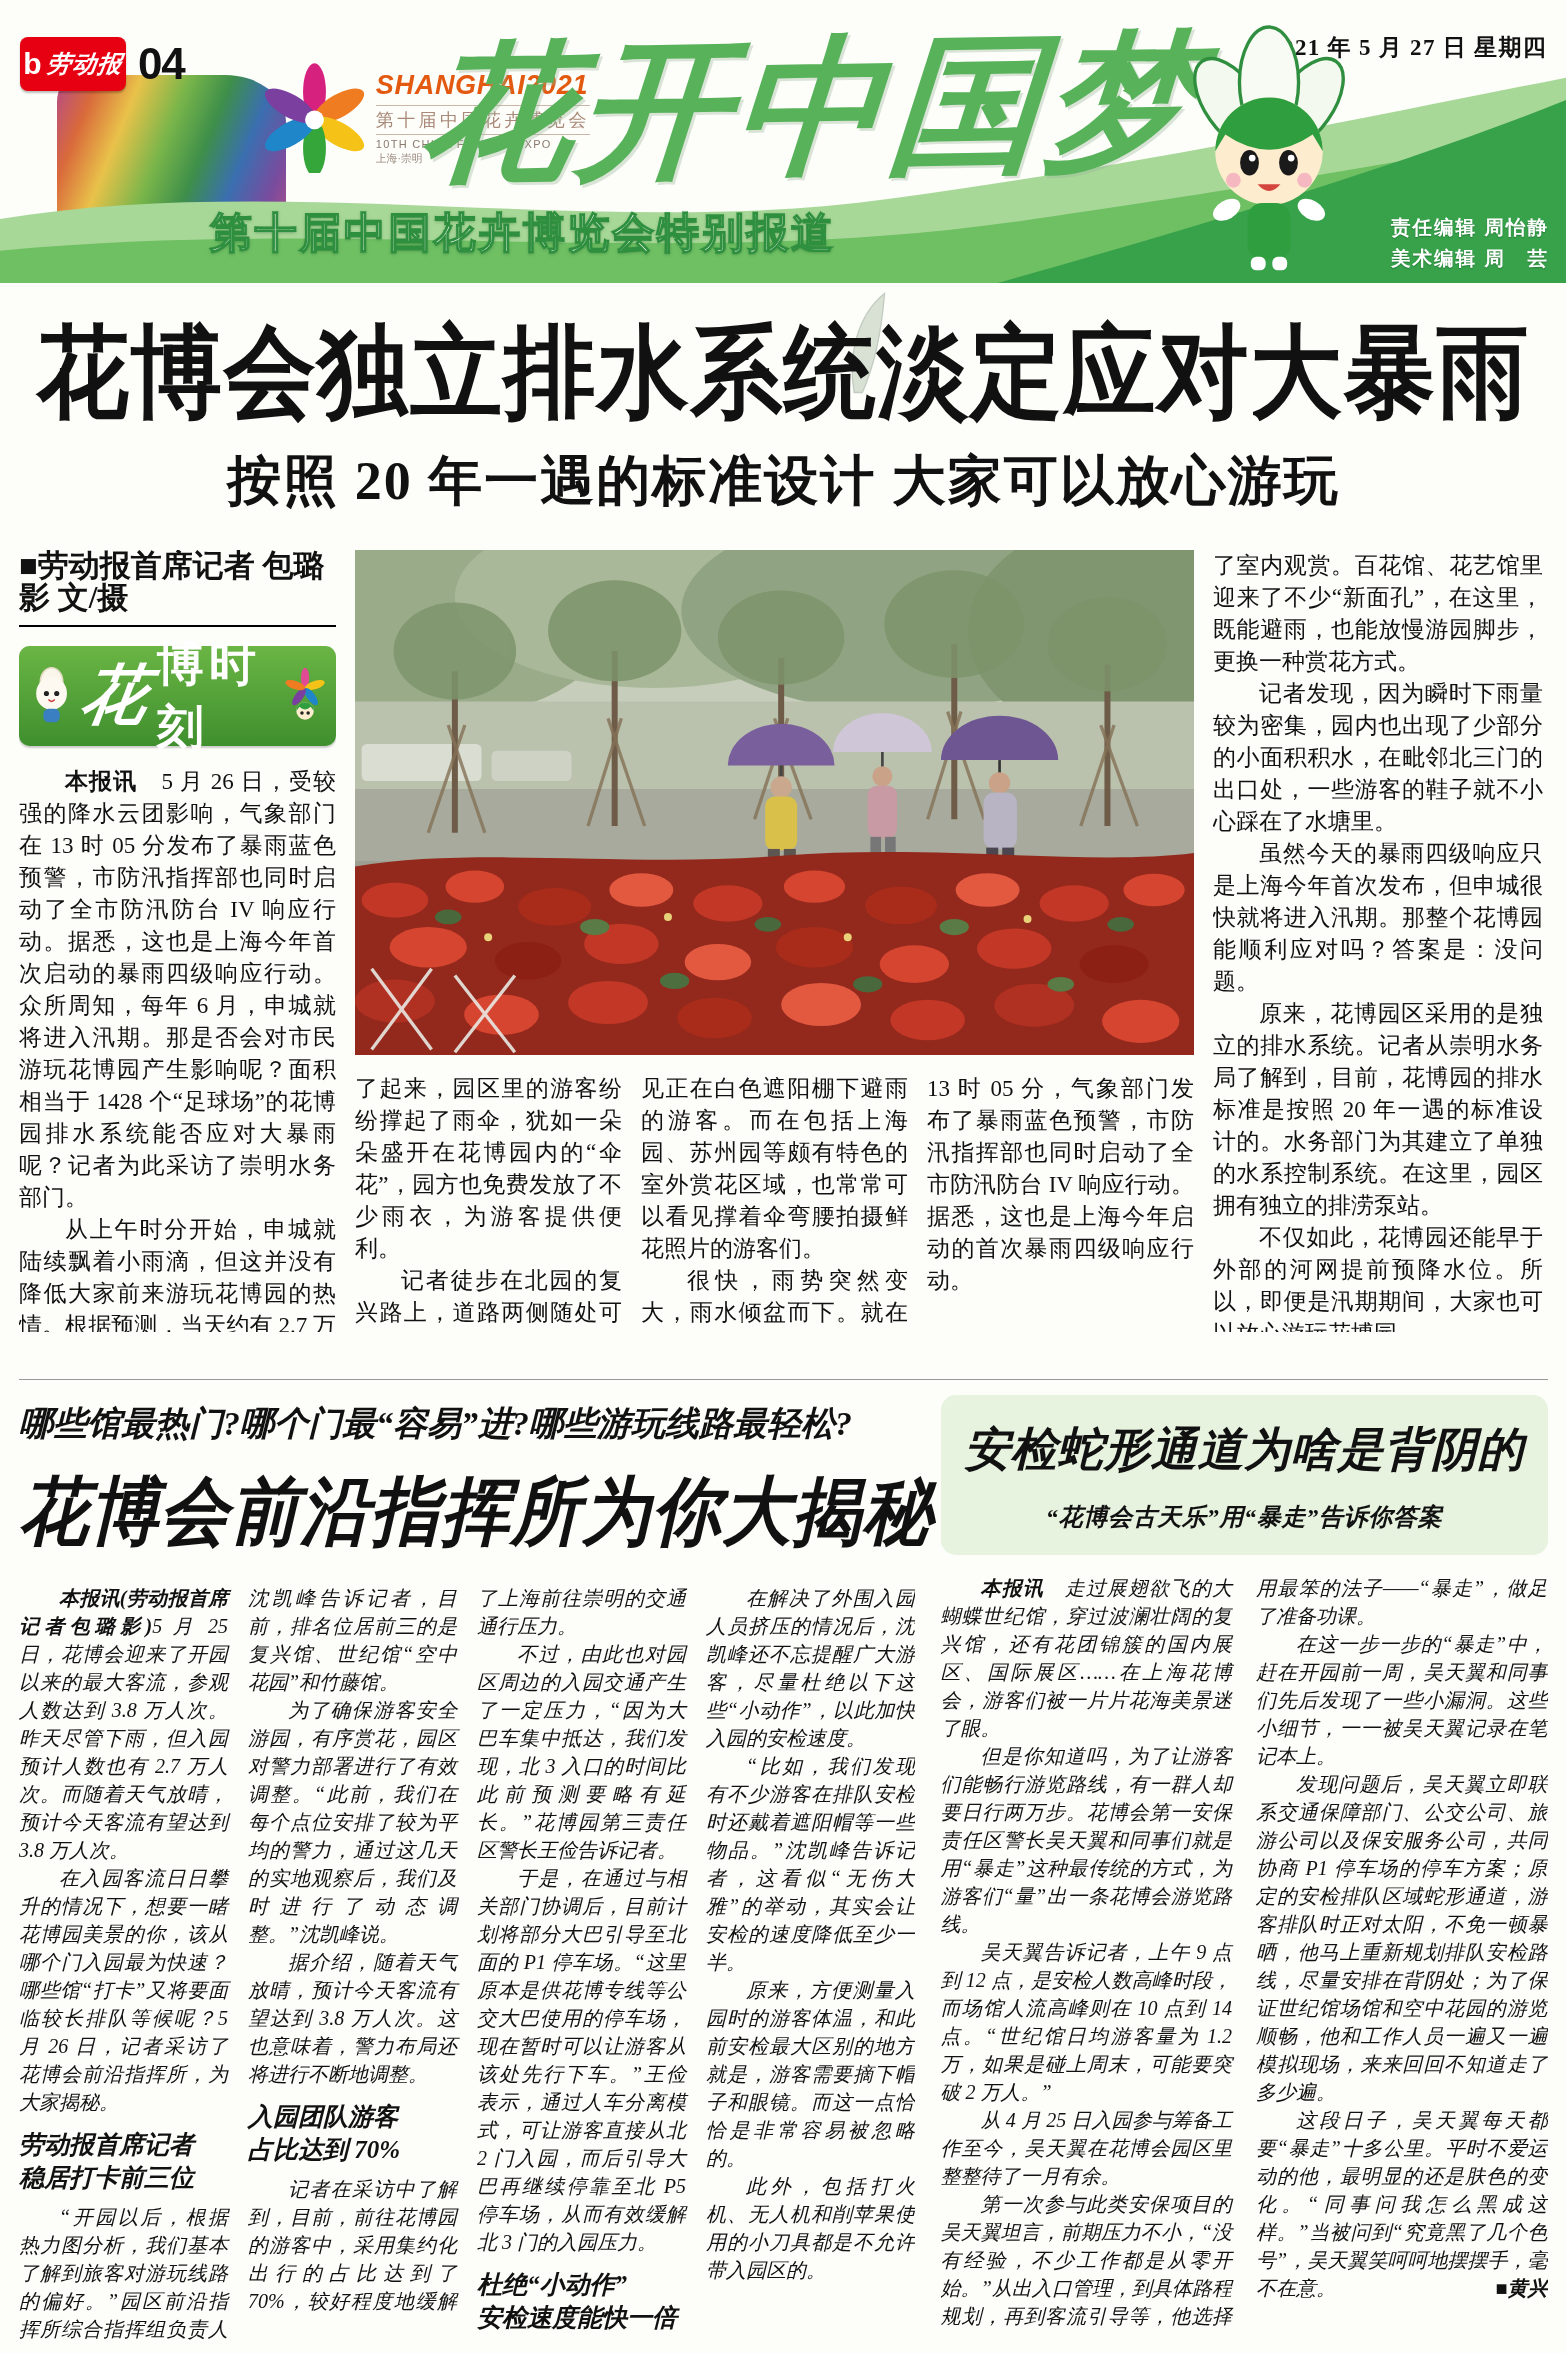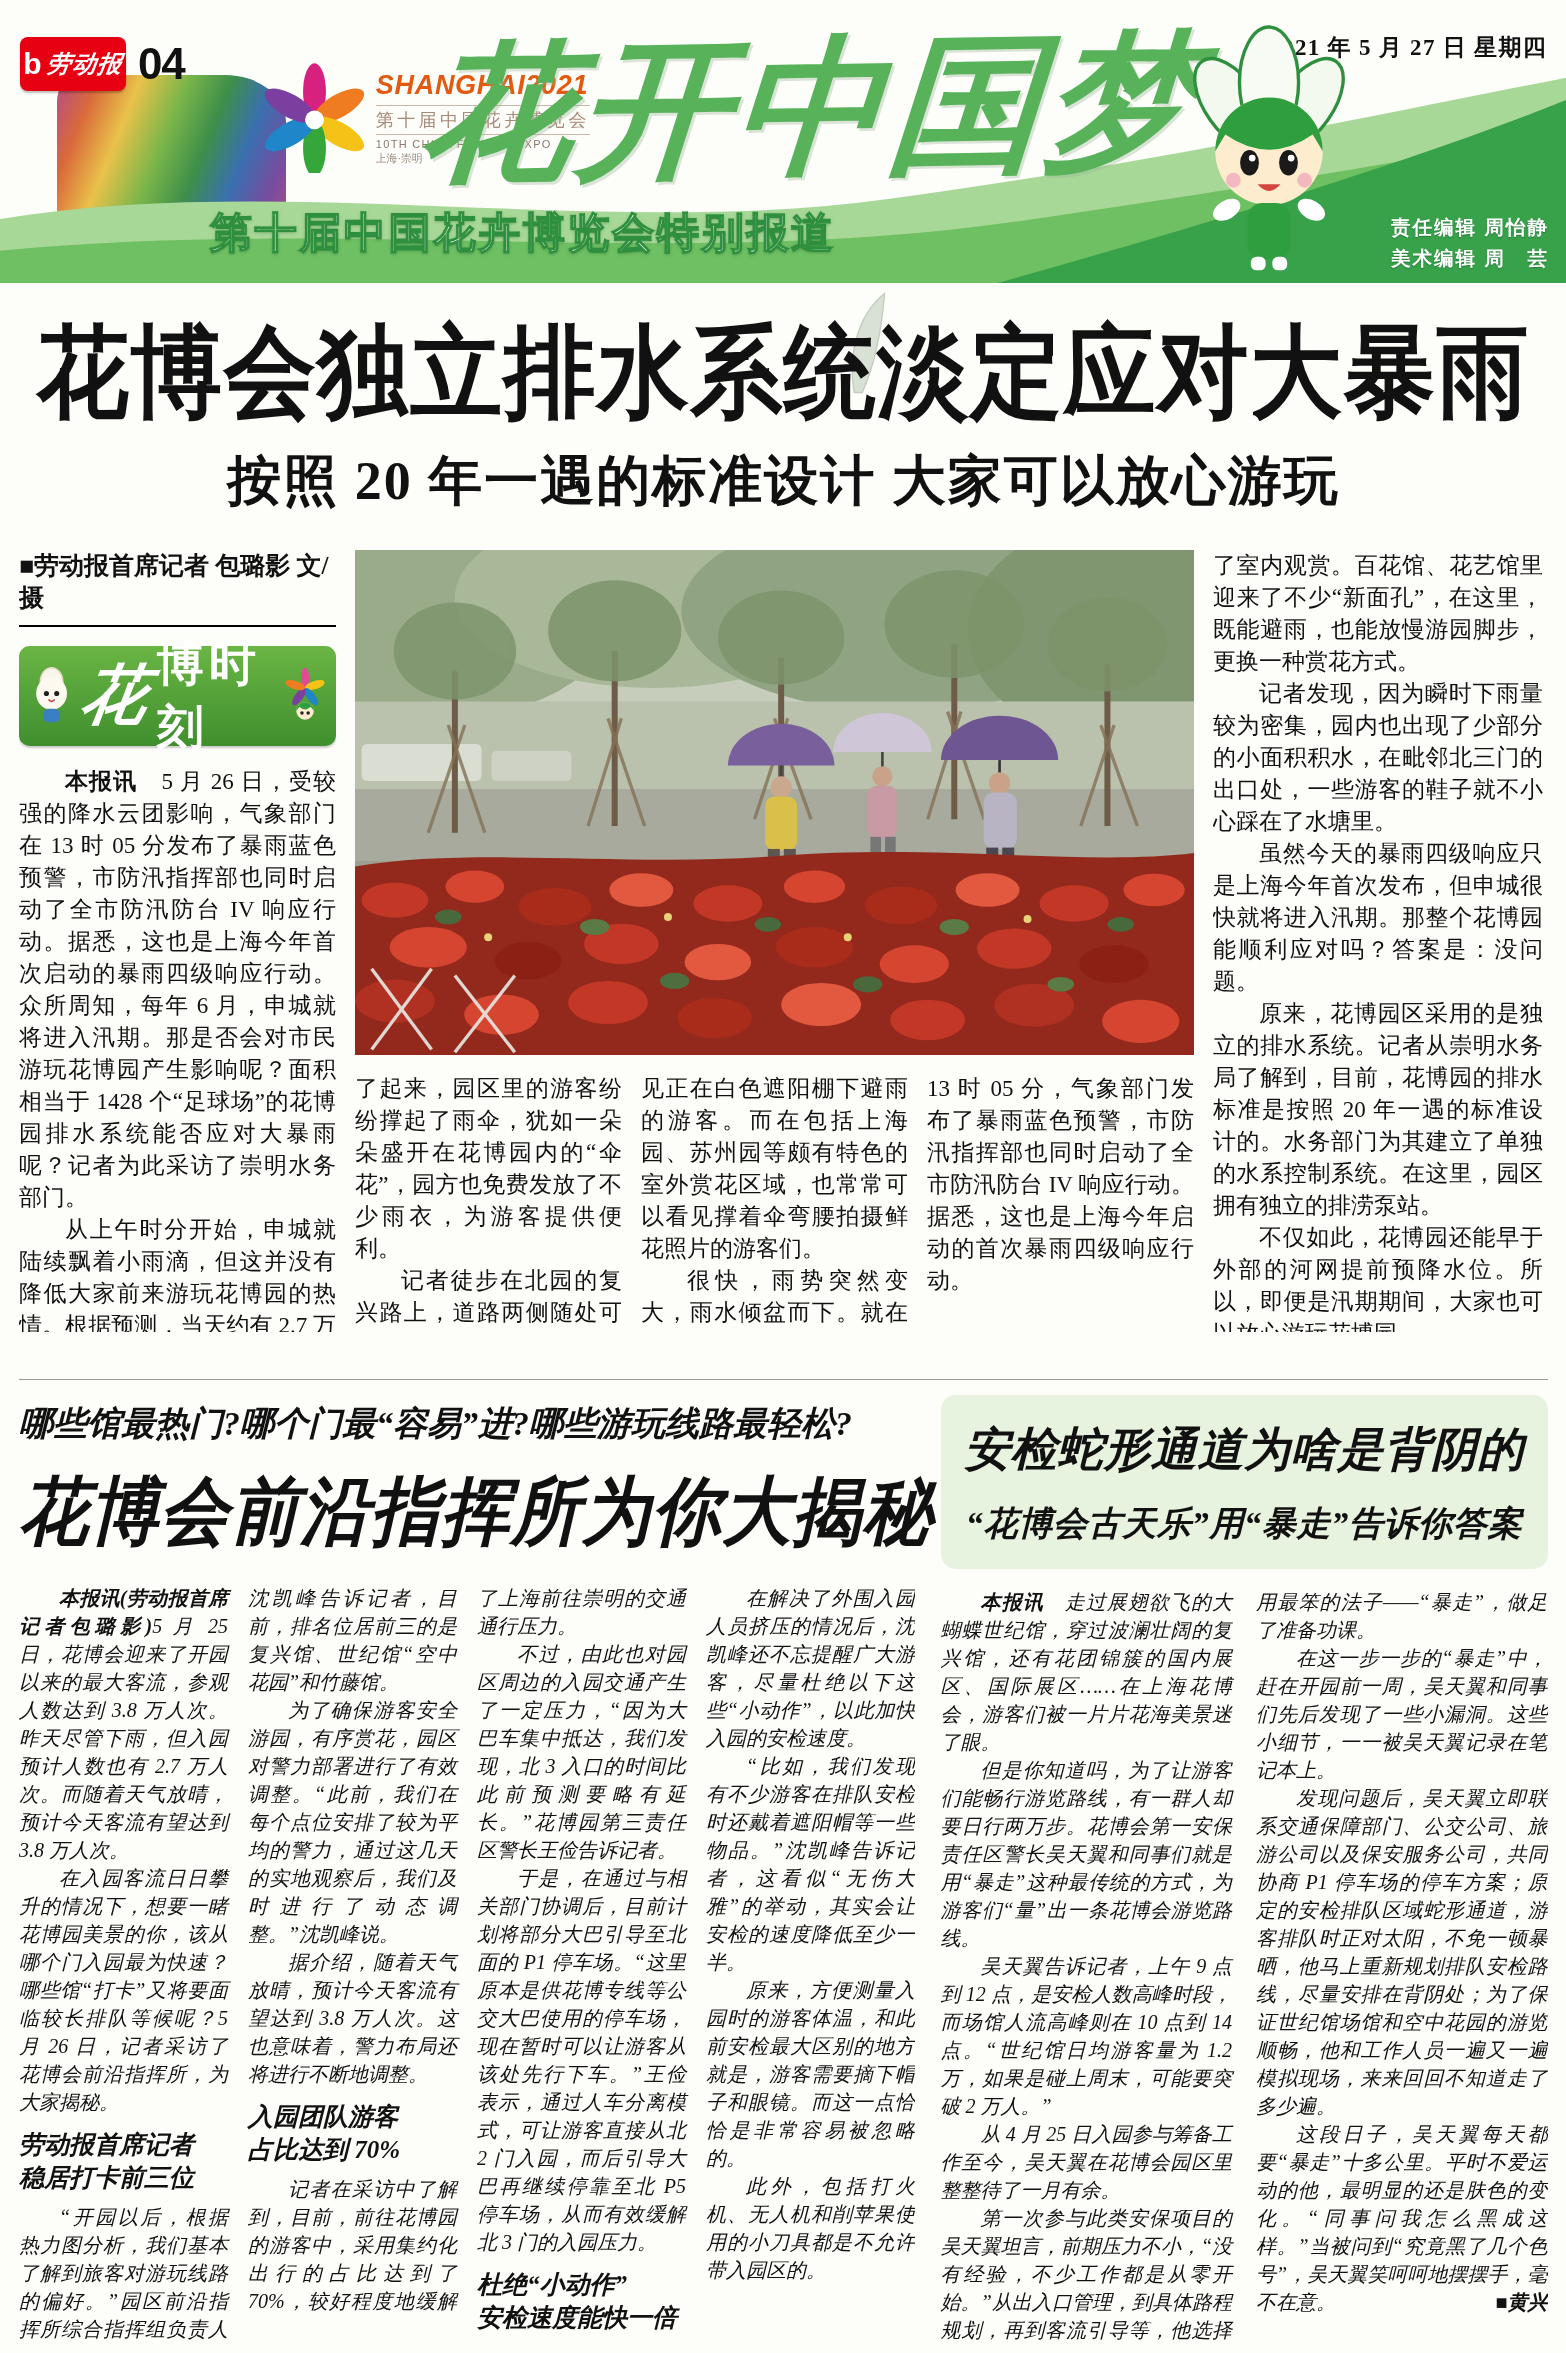--- a/index.html
+++ b/index.html
@@ -37,21 +37,21 @@
     letter-spacing:2px;font-family:"Liberation Sans","DejaVu Sans",sans-serif;text-shadow:0 0.7px 1.3px rgba(0,60,20,.4);}
   .mascot{position:absolute;left:1185px;top:20px;}
   .leaf-deco{position:absolute;left:834px;top:288px;}
 
   
   .headline-block{text-align:center;padding:17.5px 19px 0;}
   .h1-main{margin:16px 0 6.7px;font-size:92px;font-weight:900;line-height:1.12;letter-spacing:1.3px;white-space:nowrap;
     transform:scaleY(1.10);transform-origin:center top;}
   .h2-sub{margin:25.6px 0 4px;font-size:54px;font-weight:700;letter-spacing:2px;white-space:nowrap;}
   .story-grid{display:grid;grid-template-columns:317px 839px 330px;gap:19px;padding:28px 19px 0;height:809px;overflow:hidden;}
-  .byline{font-size:25px;font-weight:700;border-bottom:2px solid #000;padding-bottom:10.8px;margin-bottom:19px;}
+  .byline{font-size:31px;font-weight:700;border-bottom:2px solid #000;padding-bottom:10.8px;margin-bottom:19px;}
   .badge{height:100px;border-radius:10.8px;background:linear-gradient(180deg,#6ab544,#3f8f2e);
     display:flex;align-items:center;gap:9.4px;padding:0 10.8px;margin-bottom:20px;box-shadow:0 1.3px 2px rgba(0,0,0,.2);}
   .badge-hua{font-size:65px;color:#fff;font-weight:700;font-style:italic;transform:skewX(-8deg);line-height:1;}
   .badge-rest{font:900 47px "Liberation Sans","DejaVu Sans",sans-serif;color:#fff;letter-spacing:5.4px;}
   .top-text{font-size:23px;line-height:32px;}
   .para{margin:0;text-indent:2em;text-align:justify;}
   .para.cont{text-indent:0;}
   .lead-label{font-weight:900;}
   .photo-wrap{width:839px;height:505px;overflow:hidden;}
   .photo-wrap svg{display:block;width:100%;height:100%;}
@@ -63,21 +63,21 @@
 
   
   .bottom{display:grid;grid-template-columns:896px 607px;gap:25.6px;padding:0 19px;font-style:italic;}
   .kicker{font-size:34px;font-weight:900;letter-spacing:0px;margin:5.4px 0 15px;white-space:nowrap;}
   .h3-front{margin:4px 0 30px;font-size:69px;font-weight:900;text-align:center;letter-spacing:1.3px;white-space:nowrap;
     transform:scaleY(1.08);transform-origin:center top;}
   .body4{column-count:4;column-gap:20px;column-fill:auto;height:765px;overflow:hidden;font-size:20px;line-height:28px;}
   .subhead{font-weight:900;font-size:25px;line-height:1.3;margin:13.5px 0 9.4px;white-space:pre-line;text-indent:0;}
   .greenbox{background:#e7f2df;text-align:center;padding:24px 10.8px 21.6px;margin-bottom:19px;border-radius:15px;}
   .gb-head{margin:0 0 20px;font-size:46px;font-weight:900;letter-spacing:0.7px;white-space:nowrap;}
-  .gb-sub{font-size:34px;font-weight:700;letter-spacing:0.7px;white-space:nowrap;}
+  .gb-sub{font-size:24px;font-weight:700;letter-spacing:0.7px;white-space:nowrap;}
   .body2{column-count:2;column-gap:24px;column-fill:auto;height:768px;overflow:hidden;font-size:20px;line-height:28px;}
   .end-byline{font-weight:900;float:right;}
 </style>
 </head>
 <body>
 
 <div class="page">
 
   <header class="masthead">
     <div class="aerial"></div>

